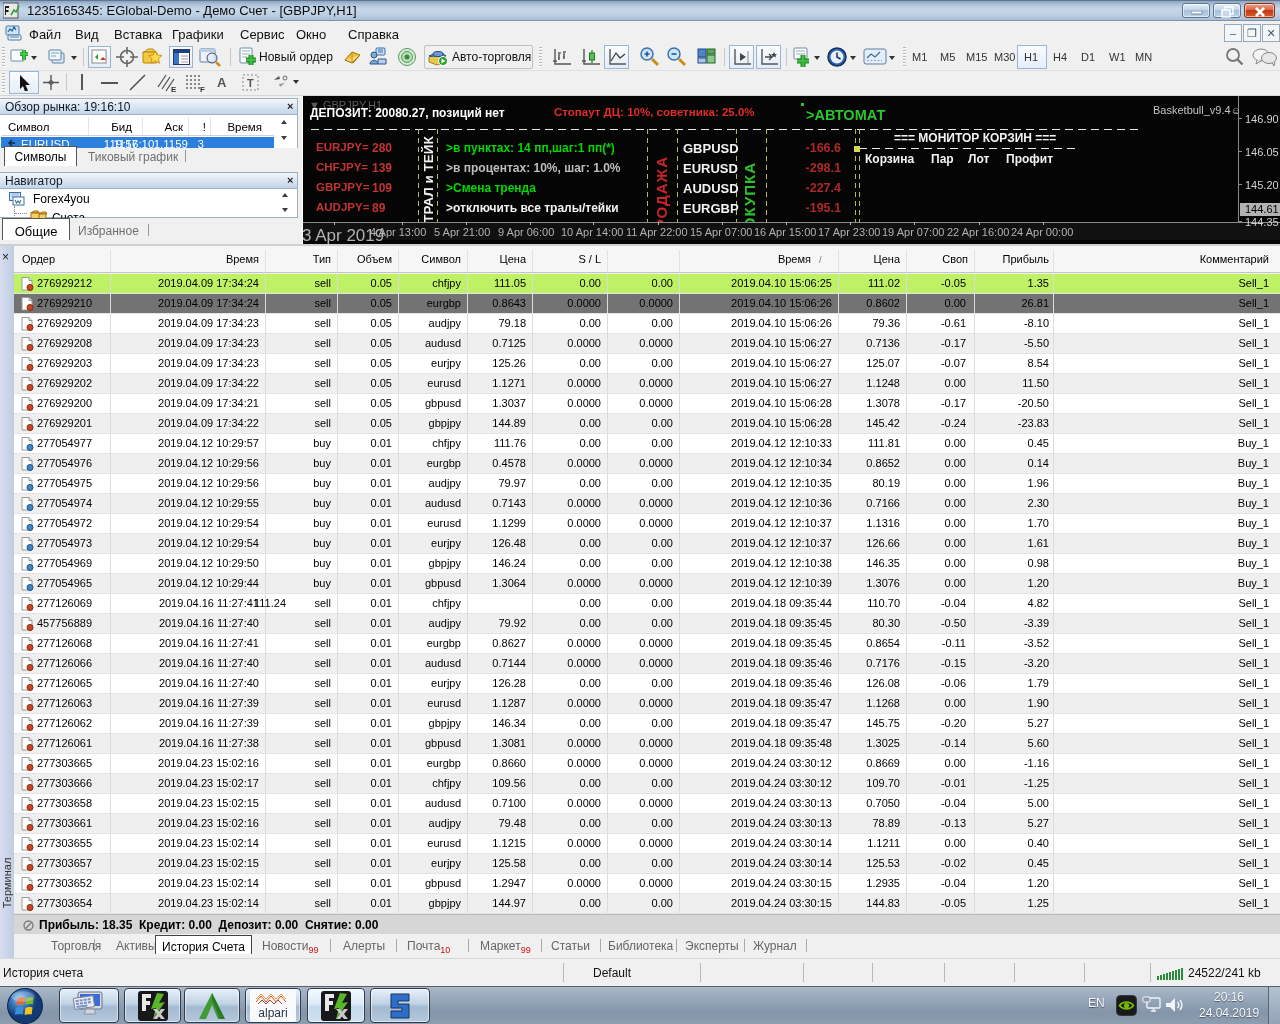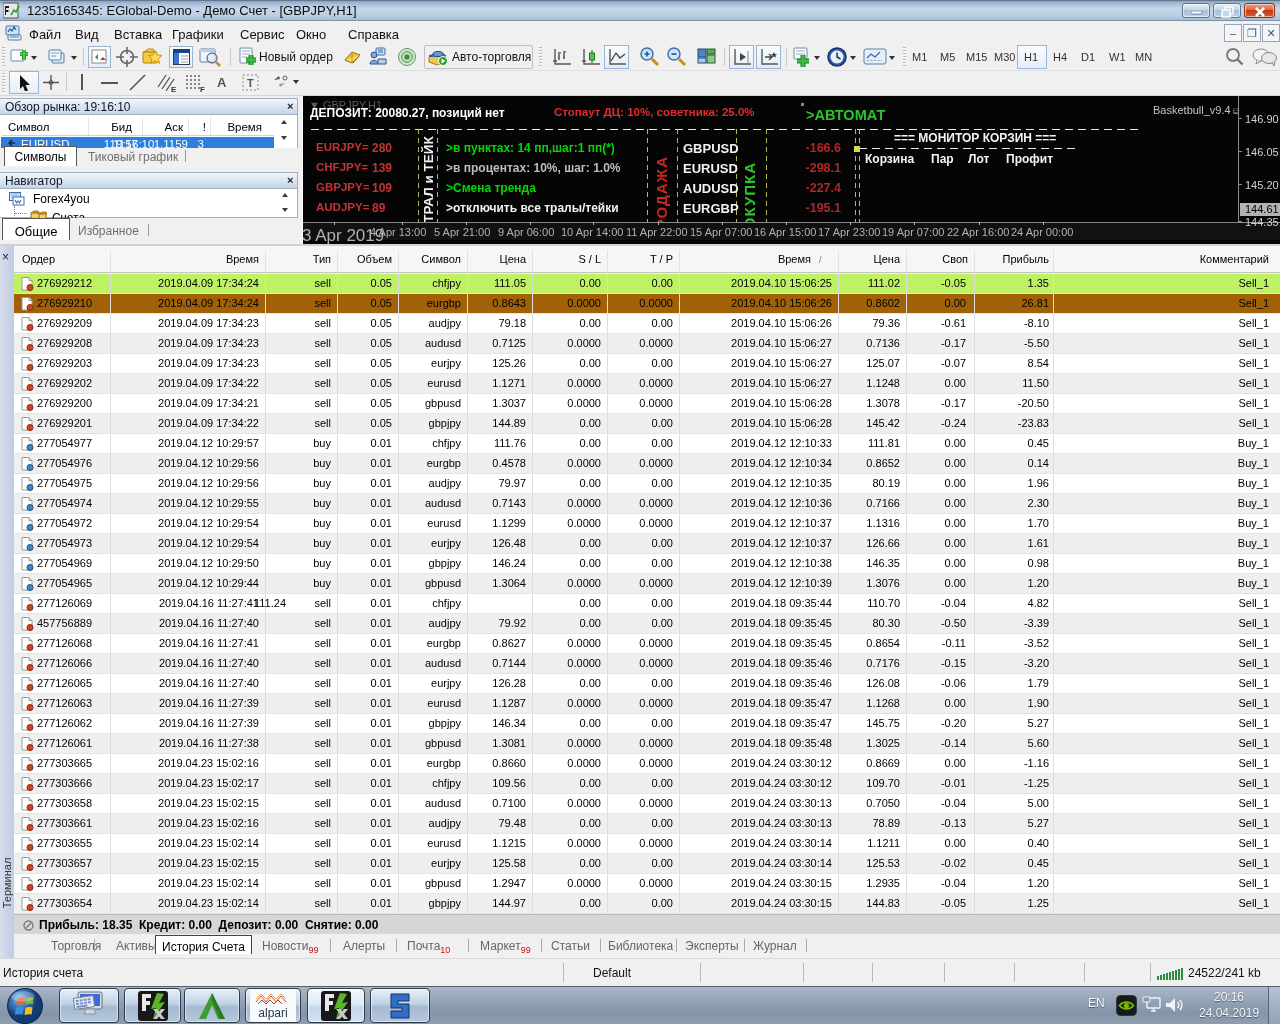--- a/index.html
+++ b/index.html
@@ -461,21 +461,20 @@
 <div class="abs" style="left:2px;top:250px;font-size:12px;color:#222">×</div>
 <div class="abs vtext" style="left:-23px;top:877px;width:60px;text-align:center;font-size:11px;color:#333">Терминал</div>
 <div class="abs" id="thead">
 <div class="abs hc" style="left:8px">Ордер</div>
 <div class="abs hc" style="left:0;width:245px;text-align:right">Время</div>
 <div class="abs hc" style="left:0;width:317px;text-align:right">Тип</div>
 <div class="abs hc" style="left:0;width:378px;text-align:right">Объем</div>
 <div class="abs hc" style="left:0;width:447px;text-align:right">Символ</div>
 <div class="abs hc" style="left:0;width:512px;text-align:right">Цена</div>
 <div class="abs hc" style="left:0;width:587px;text-align:right">S / L</div>
-<div class="abs hc" style="left:0;width:659px;text-align:right">T / P</div>
 <div class="abs hc" style="left:0;width:797px;text-align:right">Время</div>
 <div class="abs hc" style="left:0;width:886px;text-align:right">Цена</div>
 <div class="abs hc" style="left:0;width:954px;text-align:right">Своп</div>
 <div class="abs hc" style="left:0;width:1035px;text-align:right">Прибыль</div>
 <div class="abs hc" style="left:0;width:1255px;text-align:right">Комментарий</div>
 <div class="abs" style="left:805px;top:9px;font-size:9px;color:#777">/</div>
 <div class="abs" style="left:96px;top:4px;width:1px;height:22px;background:#e2e2e2"></div>
 <div class="abs" style="left:251px;top:4px;width:1px;height:22px;background:#e2e2e2"></div>
 <div class="abs" style="left:323px;top:4px;width:1px;height:22px;background:#e2e2e2"></div>
 <div class="abs" style="left:384px;top:4px;width:1px;height:22px;background:#e2e2e2"></div>
@@ -513,21 +512,21 @@
 <div class="abs cell" style="left:0;width:447px;text-align:right">chfjpy</div>
 <div class="abs cell" style="left:0;width:512px;text-align:right">111.05</div>
 <div class="abs cell" style="left:0;width:587px;text-align:right">0.00</div>
 <div class="abs cell" style="left:0;width:659px;text-align:right">0.00</div>
 <div class="abs cell" style="left:0;width:818px;text-align:right">2019.04.10 15:06:25</div>
 <div class="abs cell" style="left:0;width:886px;text-align:right">111.02</div>
 <div class="abs cell" style="left:0;width:952px;text-align:right">-0.05</div>
 <div class="abs cell" style="left:0;width:1035px;text-align:right">1.35</div>
 <div class="abs cell" style="left:0;width:1255px;text-align:right">Sell_1</div>
 </div>
-<div class="abs row" style="top:294px;background:#a16207;border-bottom:1px solid #e4e4e4">
+<div class="abs row" style="top:294px;background:#737373;border-bottom:1px solid #e4e4e4">
 <div class="abs vline" style="left:96px"></div>
 <div class="abs vline" style="left:251px"></div>
 <div class="abs vline" style="left:323px"></div>
 <div class="abs vline" style="left:384px"></div>
 <div class="abs vline" style="left:453px"></div>
 <div class="abs vline" style="left:518px"></div>
 <div class="abs vline" style="left:593px"></div>
 <div class="abs vline" style="left:665px"></div>
 <div class="abs vline" style="left:824px"></div>
 <div class="abs vline" style="left:892px"></div>

